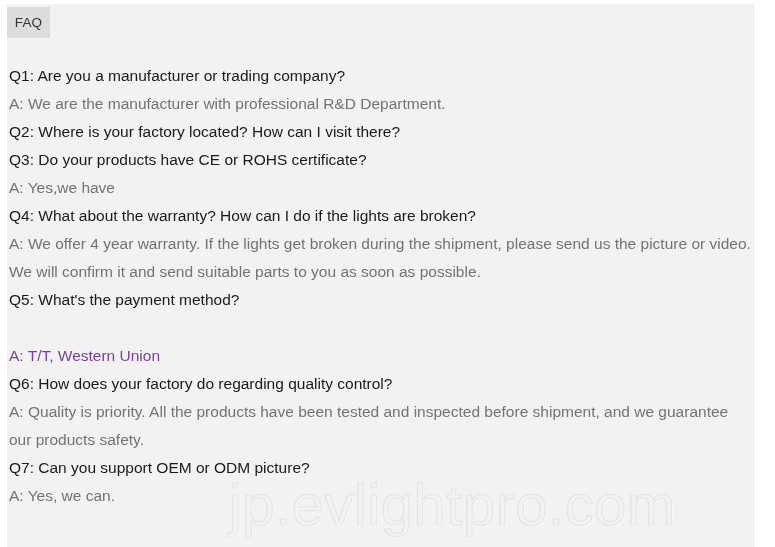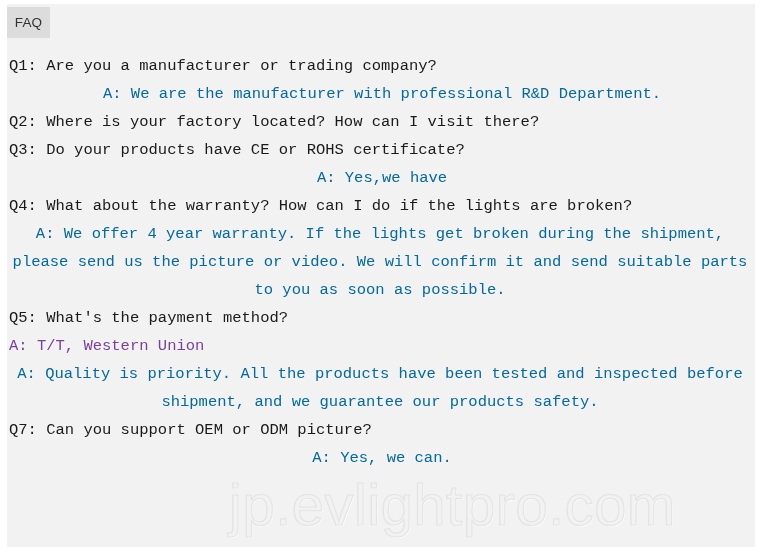--- a/index.html
+++ b/index.html
@@ -56,39 +56,38 @@
     letter-spacing: .2px;
     cursor: pointer;
     -webkit-user-select: none;
     user-select: none;
   }
 
   
   .faq {
     position: absolute;
     left: 2px;
-    top: 48px;
+    top: 58px;
     width: 746px;
-    font-family: Liberation Mono, monospace;
   }
   .line {
     font-size: 15.5px;
     line-height: 28px;
     white-space: nowrap;
     letter-spacing: 0px;
   }
   .line.q {
     color: #1a1a1a;
   }
   .line.a {
-    color: #0369a1;
-    text-align: center;
+    color: #737373;
   }
   .line.a-alt {
     color: #7b3f9d;
+    margin-top: 28px;
   }
   .line.wrap {
     white-space: normal;
     width: 742px;
   }
 
   
   .watermark {
     position: absolute;
     left: 222px;
@@ -140,20 +139,21 @@
         <div class="line q">Q4: What about the warranty? How can I do if the lights are broken?</div>
         <div class="line a wrap">A: We offer 4 year warranty. If the lights get broken during the shipment, please send us the picture or video. We will confirm it and send suitable parts to you as soon as possible.</div>
       </div>
 
       <div>
         <div class="line q">Q5: What's the payment method?</div>
         <div class="line a-alt">A: T/T, Western Union</div>
       </div>
 
       <div>
+        <div class="line q">Q6: How does your factory do regarding quality control?</div>
         <div class="line a wrap">A: Quality is priority. All the products have been tested and inspected before shipment, and we guarantee our products safety.</div>
       </div>
 
       <div>
         <div class="line q">Q7: Can you support OEM or ODM picture?</div>
         <div class="line a">A: Yes, we can.</div>
       </div>
 
     </div>
 

